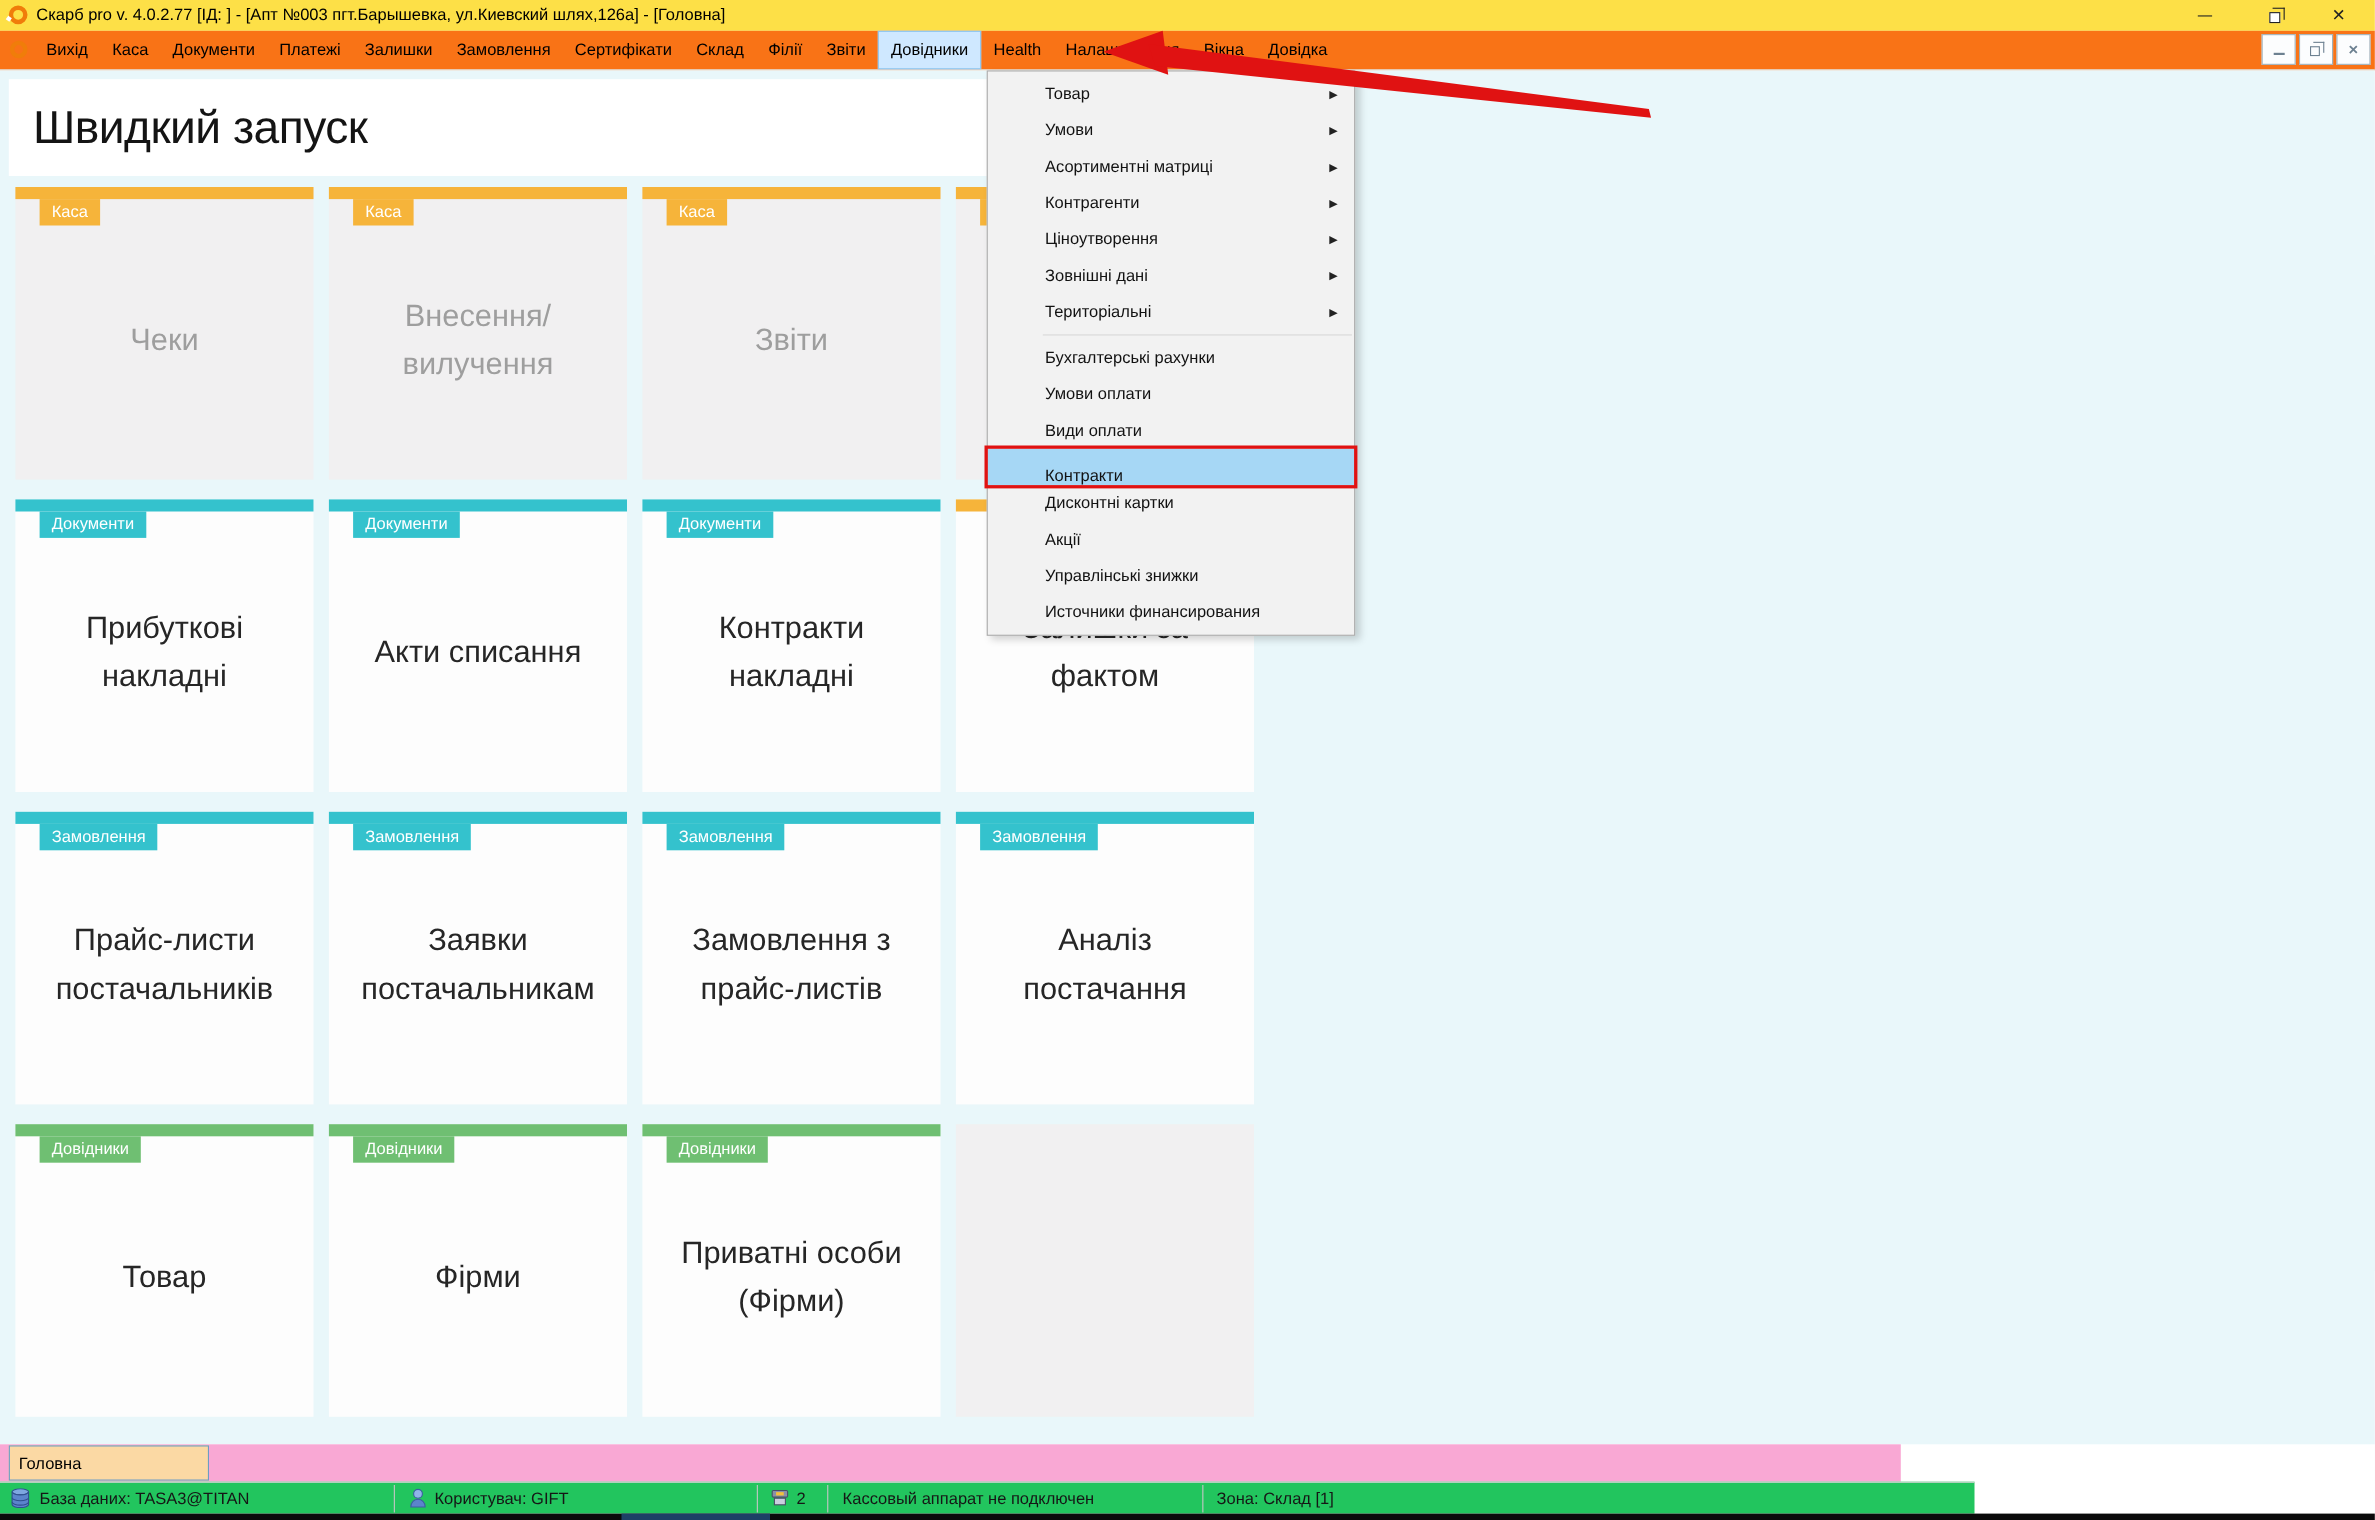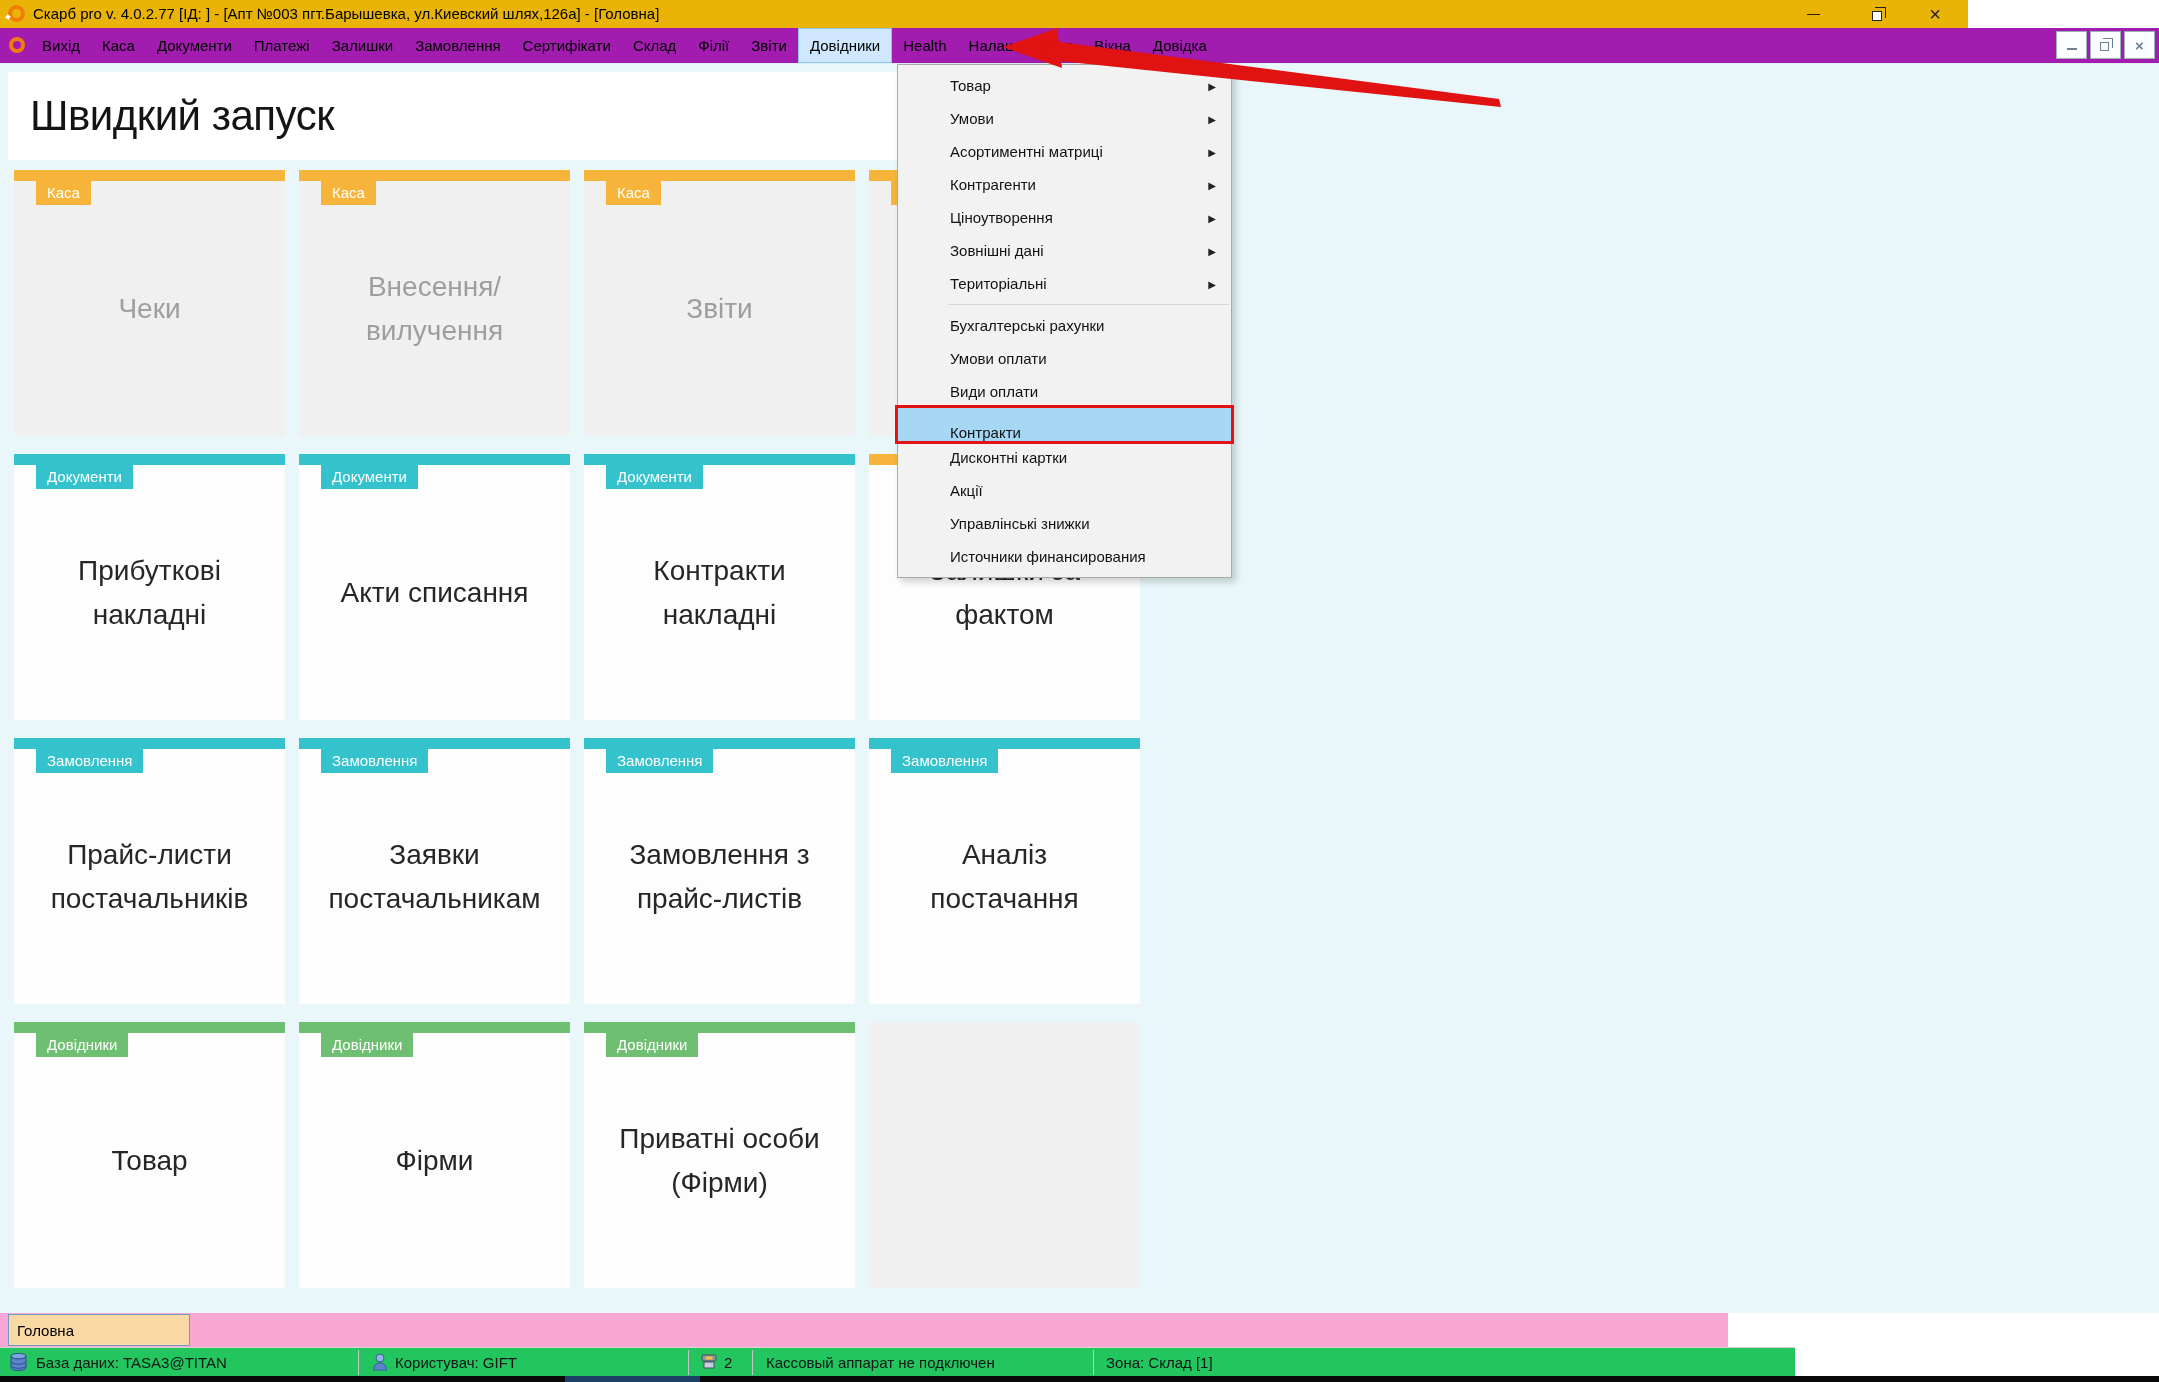--- a/index.html
+++ b/index.html
@@ -3,33 +3,33 @@
 <meta charset="utf-8">
 <style>
   * { margin:0; padding:0; box-sizing:border-box; }
   html,body { width:2159px; height:1382px; }
   body {
     font-family:"Liberation Sans", sans-serif;
     position:relative; overflow:hidden; background:#ffffff; color:#111;
   }
 
   
-  .titlebar { position:absolute; left:0; top:0; width:1968px; height:28px; background:#eab308; }
+  .titlebar { position:absolute; left:0; top:0; width:2159px; height:28px; background:#fde047; }
   .app-icon { position:absolute; left:8px; top:5px; width:17px; height:17px;
     border:4.5px solid #f07d0a; border-radius:50%; }
   .app-icon::after { content:""; position:absolute; left:-6px; top:6px; width:4px; height:4px; background:#fff; transform:rotate(35deg); }
   .title-text { position:absolute; left:33px; top:5px; font-size:15px; color:#000; white-space:nowrap; }
   .win-btn { position:absolute; top:0; width:50px; height:28px; display:flex; align-items:center; justify-content:center; color:#222; }
   .wb-min { right:130px; } .wb-max { right:65px; } .wb-close { right:8px; font-size:20px; }
   .glyph-min { width:13px; height:0; border-top:1.4px solid #222; }
   .glyph-restore { position:relative; width:10px; height:10px; border:1.3px solid #222; background:#fff; margin-top:3px; margin-right:3px; }
   .glyph-restore::before { content:""; position:absolute; left:2.2px; top:-4.6px; width:10px; height:10px; border:1.3px solid #222; border-left:none; border-bottom:none; }
 
   
-  .menubar { position:absolute; left:0; top:28px; width:2159px; height:36px; background:#a21caf;
+  .menubar { position:absolute; left:0; top:28px; width:2159px; height:36px; background:#f97316;
     border-bottom:1px solid #e2edf0; display:flex; align-items:stretch; }
   .menubar .app-icon-small { position:relative; width:16px; height:16px; border:4px solid #f07d0a; border-radius:50%; margin:9px 6px 0 9px; flex:none; }
   .menu-item { display:flex; align-items:center; padding:0 11px; font-size:15px; color:#000; white-space:nowrap; cursor:default; }
   .menu-item.active { background:#cfe8ff; border:1px solid #8cc5ef; }
   .mdi-controls { position:absolute; right:4px; top:3px; display:flex; gap:3px; }
   .mdi-btn { width:31px; height:28px; border:1px solid #9fb0ba; background:#fcfdfe; color:#6d8191;
     display:flex; align-items:center; justify-content:center; font-size:15px; font-weight:bold; }
   .mdi-min-glyph { width:10px; height:0; border-top:2.5px solid #6d8191; margin-top:8px; }
   .mdi-restore-glyph { position:relative; width:9px; height:9px; border:1.6px solid #6d8191; background:#fcfdfe; margin-top:2px; margin-right:2px; }
   .mdi-restore-glyph::before { content:""; position:absolute; left:1.8px; top:-4.4px; width:9px; height:9px; border:1.6px solid #6d8191; border-left:none; border-bottom:none; }

